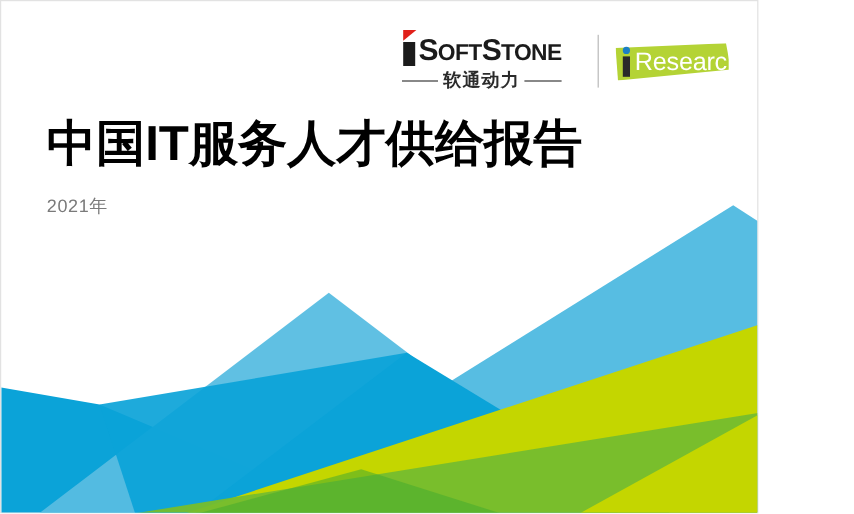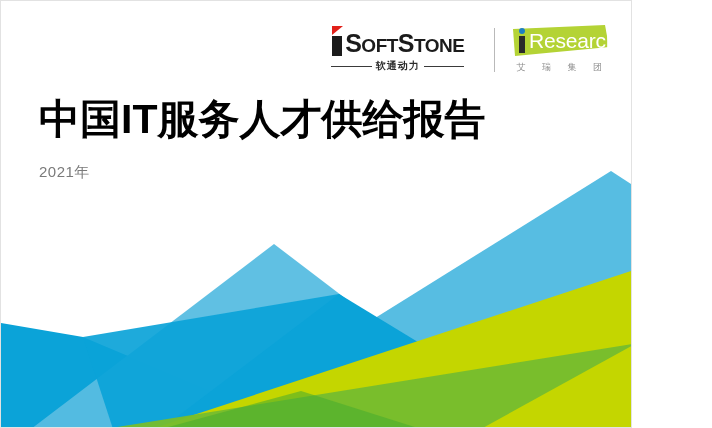--- a/index.html
+++ b/index.html
@@ -94,21 +94,21 @@
     gap: 4px;
     margin-top: 3px;
     width: 100%;
   }
   .isoft-rule {
     flex: 1 1 auto;
     height: 1px;
     background: #3a3a3a;
   }
   .isoft-cn {
-    font-size: 10px;
+    font-size: 15px;
     font-weight: bold;
     color: #2b2b2b;
     letter-spacing: 1px;
     white-space: nowrap;
   }
 
   
   .logo-divider {
     width: 1px;
     height: 44px;
@@ -258,21 +258,20 @@
       <div class="ires-badge">
         <svg class="ires-shape" viewBox="0 0 96 31" preserveAspectRatio="none">
           <polygon points="0,4 92,0 96,22 2,31" fill="#b4d335"></polygon>
         </svg>
         <span class="ires-i-wrap">
           <span class="ires-i-dot"></span>
           <span class="ires-i-stem"></span>
         </span>
         <span class="ires-word">Research</span>
       </div>
-      <div class="ires-cn">艾 瑞 集 团</div>
     </div>
 
   </div>
 
   <div id="title-block">
     <h1 id="main-title">中国IT服务人才供给报告</h1>
     <div id="subtitle">2021年</div>
   </div>
 
 </div>

